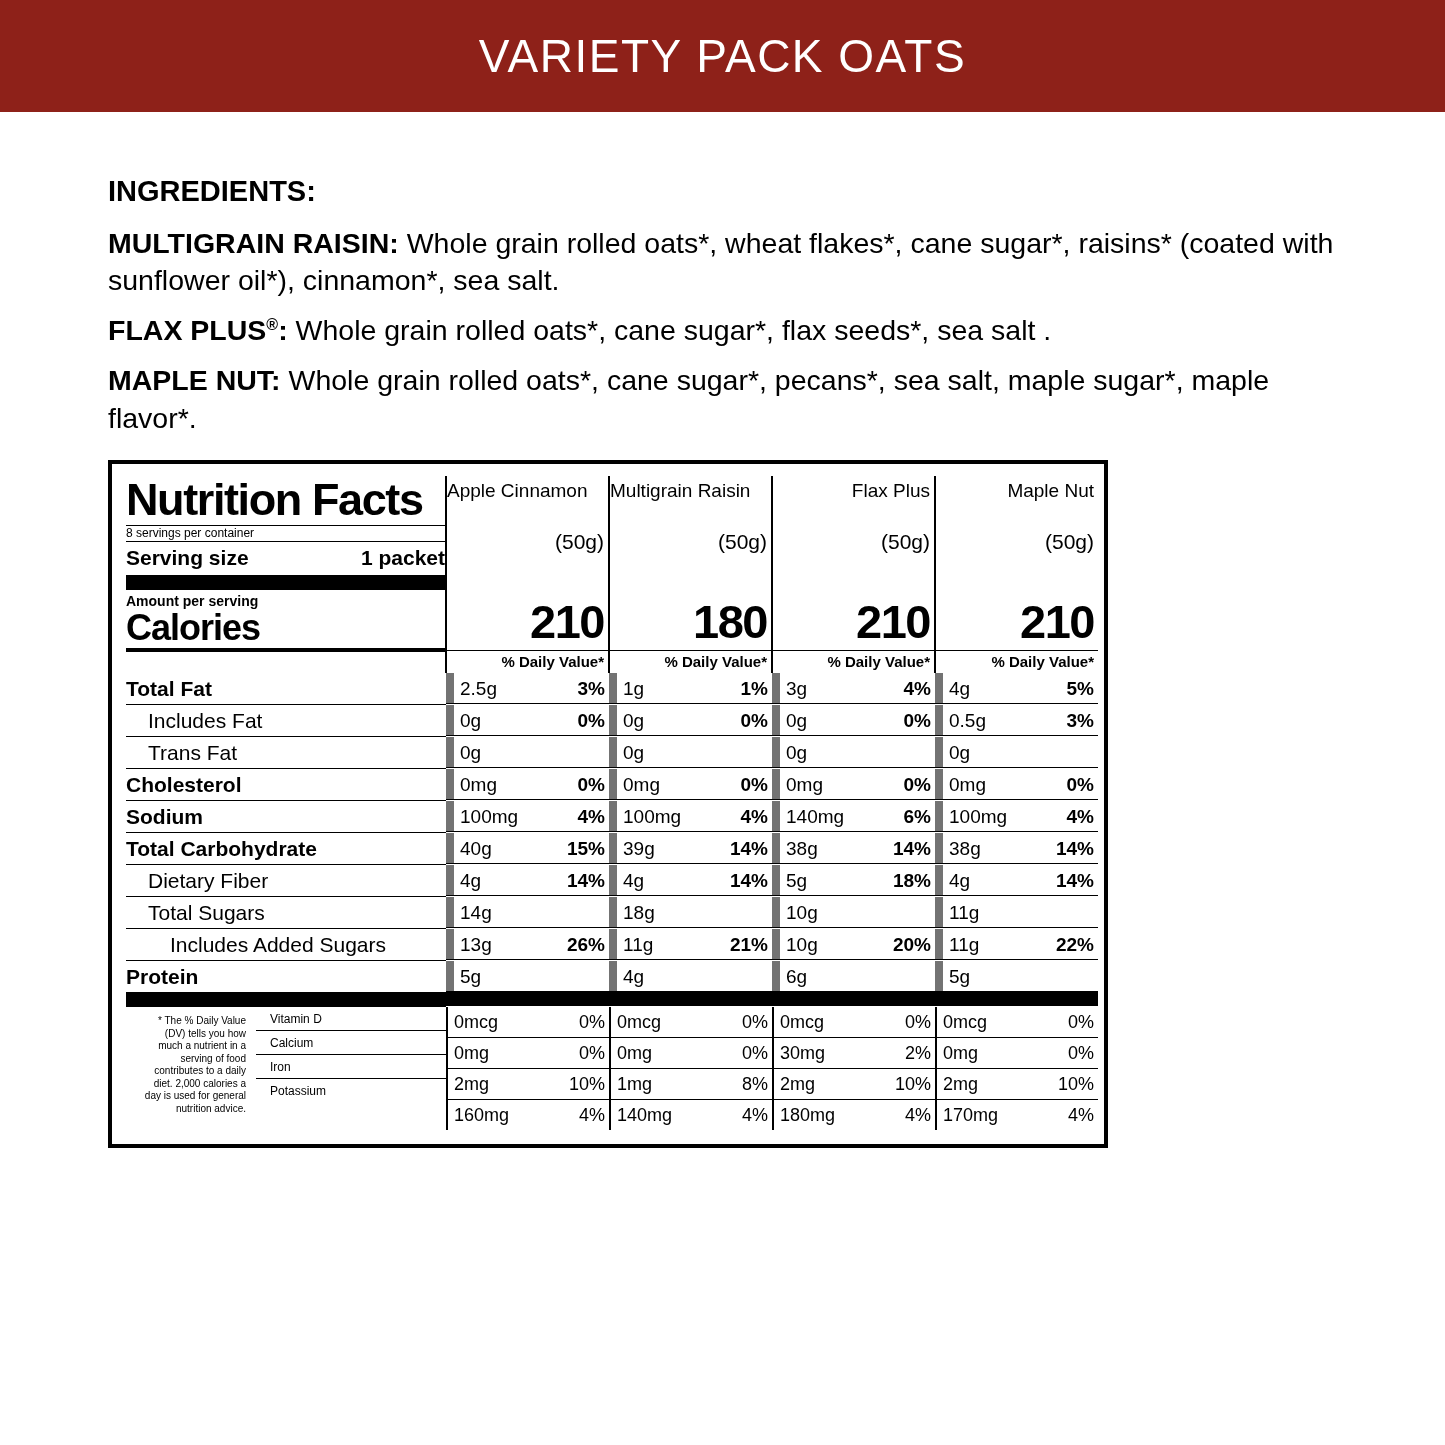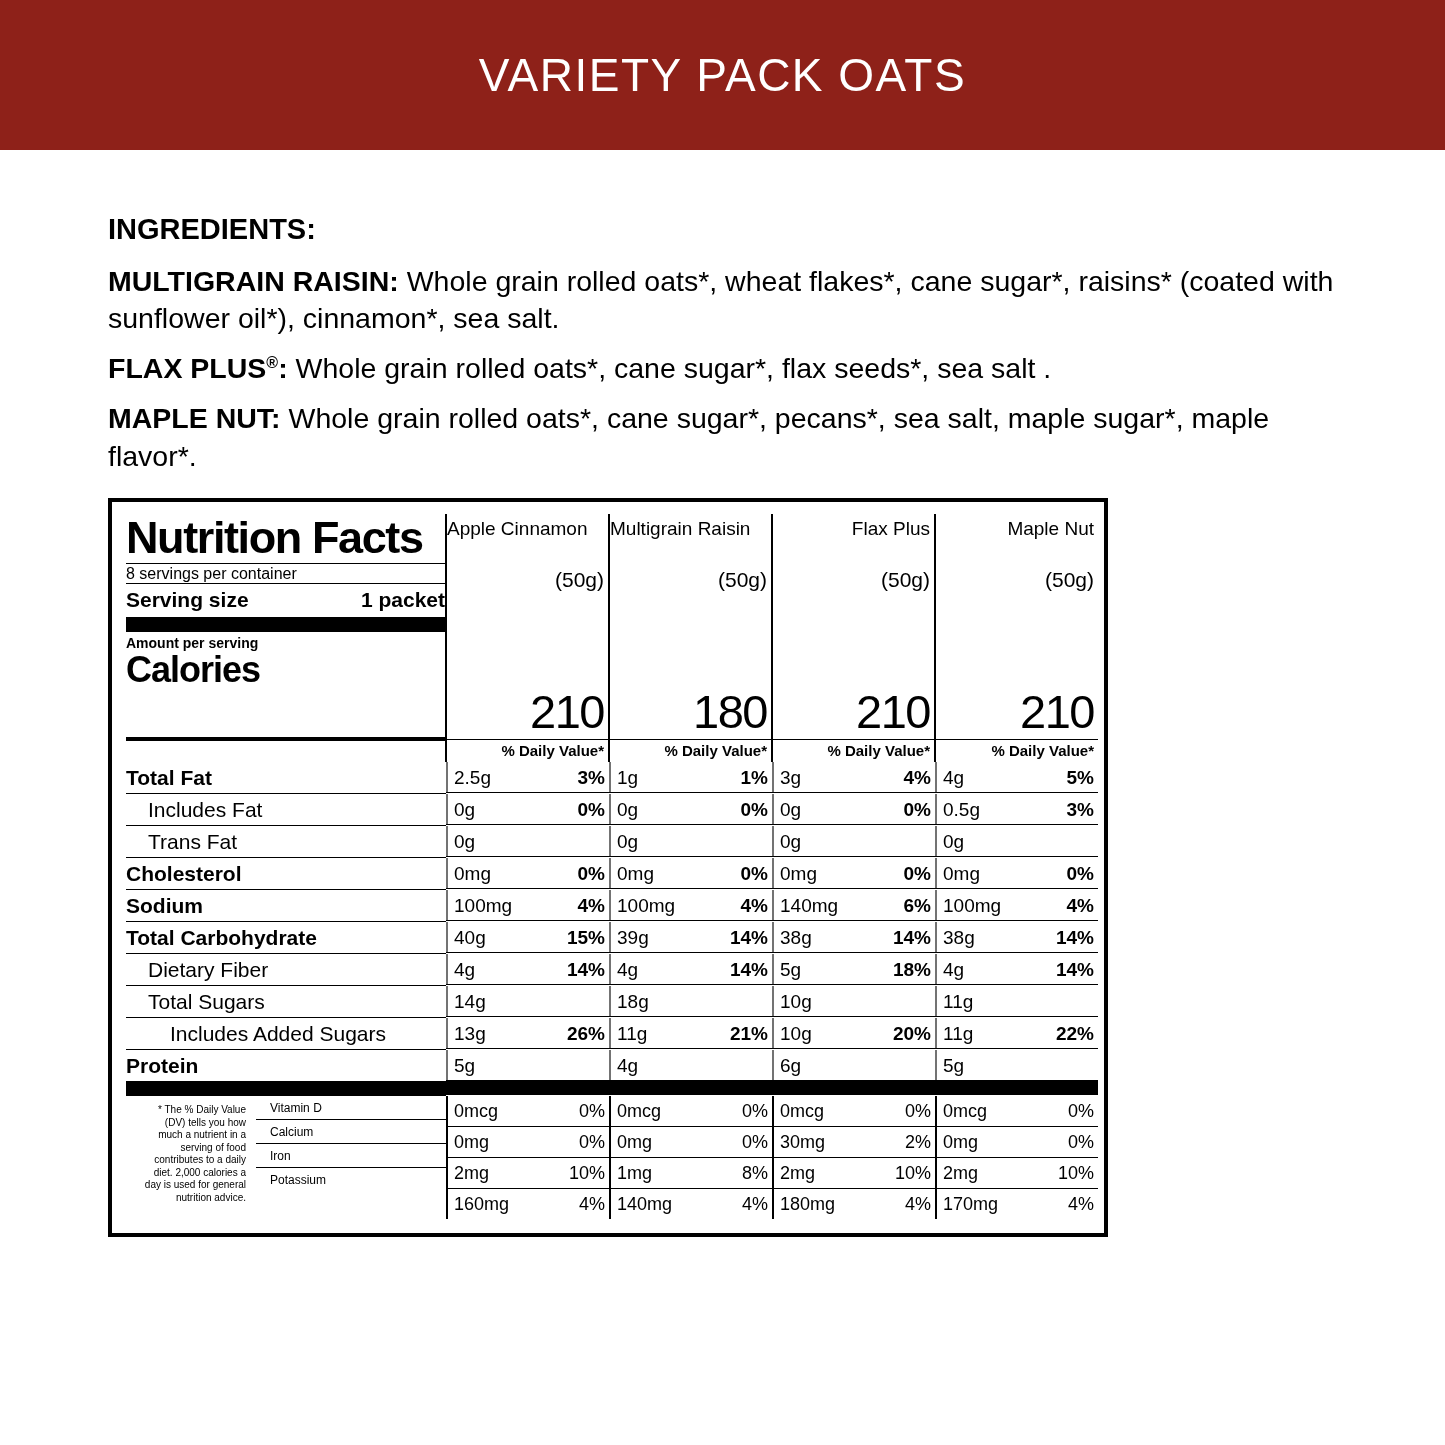--- a/index.html
+++ b/index.html
@@ -10,21 +10,21 @@
     width: 1445px;
     height: 1445px;
     background: #ffffff;
     font-family: "Liberation Sans", sans-serif;
     color: #000000;
     overflow: hidden;
   }
 
   
   .banner {
-    height: 150px;
+    height: 112px;
     background: #8e2119;
     display: flex;
     align-items: center;
     justify-content: center;
   }
   .banner-title {
     color: #ffffff;
     font-size: 46px;
     letter-spacing: 1.5px;
     font-weight: 400;
@@ -88,21 +88,21 @@
   
   .nf-title {
     font-size: 45px;
     font-weight: bold;
     letter-spacing: -1.4px;
     line-height: 1.05;
     margin: 0 0 2px 0;
     font-family: "Liberation Sans", sans-serif;
   }
   .nf-servings {
-    font-size: 16px;
+    font-size: 12px;
     line-height: 1.2;
   }
   .rule-thin { border-bottom: 1px solid #000; }
   .rule-med  { border-bottom: 4px solid #000; }
 
   .serving-size {
     display: flex;
     justify-content: space-between;
     font-weight: bold;
     font-size: 21px;
@@ -129,26 +129,25 @@
     white-space: nowrap;
   }
   .flav-name.left { text-align: left; }
   .flav-grams {
     font-size: 21px;
     text-align: right;
     padding: 28px 4px 5px 0;
   }
   .flav-cal {
     font-size: 47px;
-    font-weight: normal;
+    font-weight: bold;
     text-align: right;
     letter-spacing: -1.5px;
     padding: 8px 4px 2px 0;
     line-height: 1;
-    margin-top: 48px;
   }
   .dv-head {
     font-size: 15px;
     font-weight: bold;
     text-align: right;
     padding: 2px 4px 3px 0;
   }
 
   
   .nut-name {
@@ -157,21 +156,21 @@
   }
   .nut-name.bold { font-weight: bold; }
   .nut-name.ind1 { padding-left: 22px; }
   .nut-name.ind2 { padding-left: 44px; }
 
   .nut-val {
     font-size: 19px;
     padding: 5px 4px 3px 6px;
     display: flex;
     justify-content: space-between;
-    border-left: 2px solid #737373;
+    border-left: 8px solid #737373;
     box-sizing: border-box;
   }
   .nut-val .pct { font-weight: bold; }
 
   .blackbar {
     background: #000;
     height: 15px;
   }
 
   

